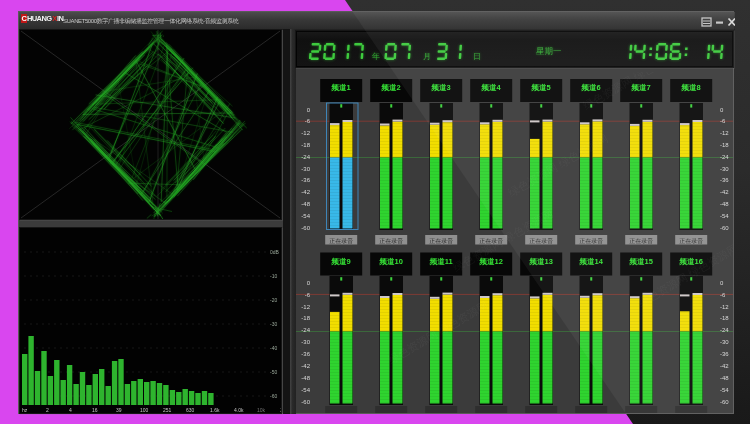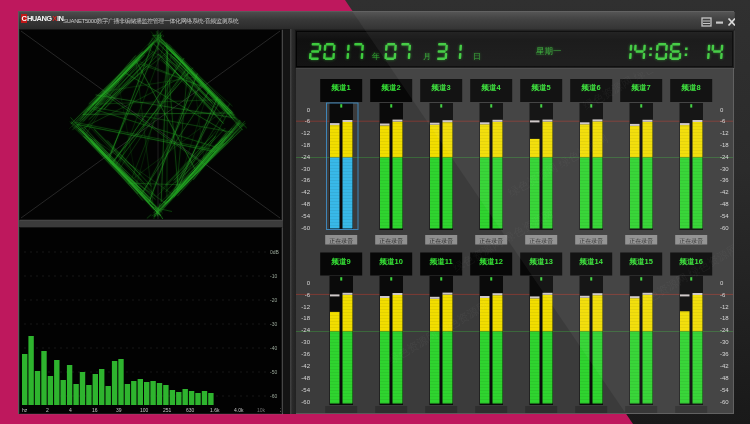--- a/index.html
+++ b/index.html
@@ -1,16 +1,16 @@
 <!DOCTYPE html>
 <html><head><meta charset="utf-8">
 <style>
 html,body { margin:0; padding:0; background:#0a0a0a; }
 #stage { position:relative; width:750px; height:424px; overflow:hidden;
-  background:#be185d; font-family:"Liberation Sans", sans-serif; }
+  background:#d946ef; font-family:"Liberation Sans", sans-serif; }
 .bgsheen { position:absolute; left:0; top:0; width:750px; height:424px;
   background:linear-gradient(180deg,#303030 0%,#2b2b2b 40%,#191919 100%);
   clip-path:polygon(345px 0px, 750px 0px, 750px 424px, 633px 424px); }
 .win { position:absolute; left:18px; top:11px; width:716px; height:403px;
   background:#3b3b3b; border:1px solid #5a5a5a; box-sizing:border-box; }
 .titlebar { position:absolute; left:0; top:0; width:716px; height:17px;
   background:linear-gradient(180deg,#4c4c4c 0%,#383838 45%,#2b2b2b 100%);
   border-bottom:1px solid #222; }
 .logo { position:absolute; left:2px; top:2px; font-size:7.5px; font-weight:bold;
   letter-spacing:-0.55px; white-space:nowrap; }

